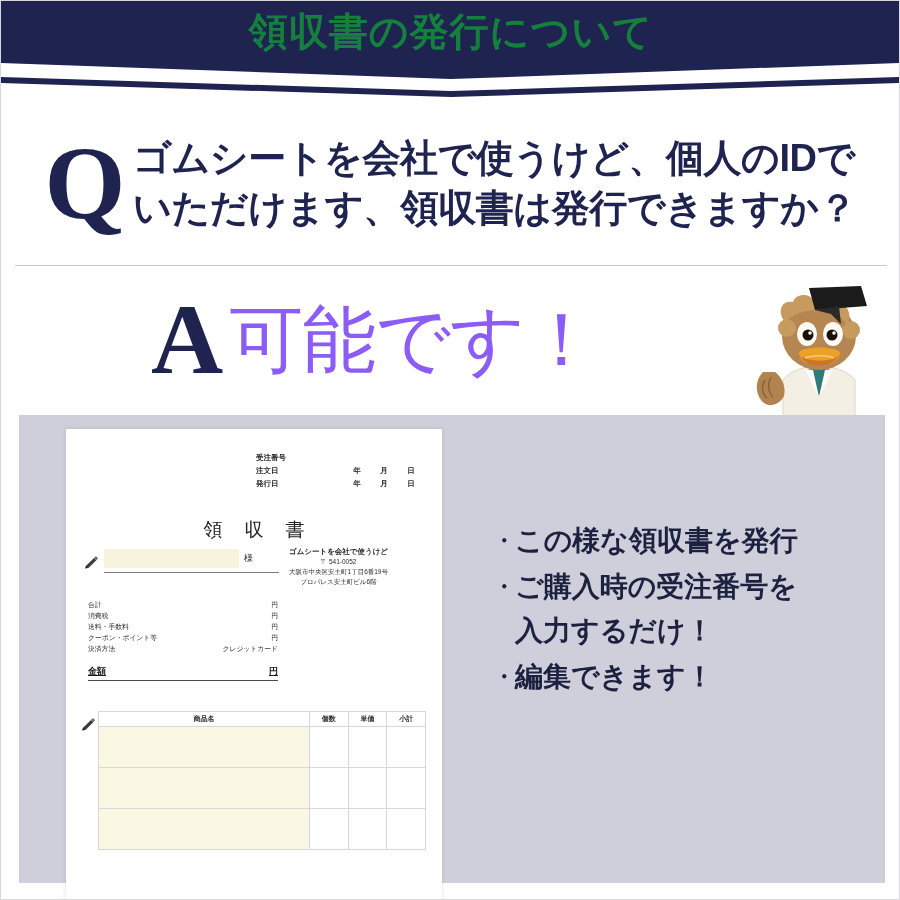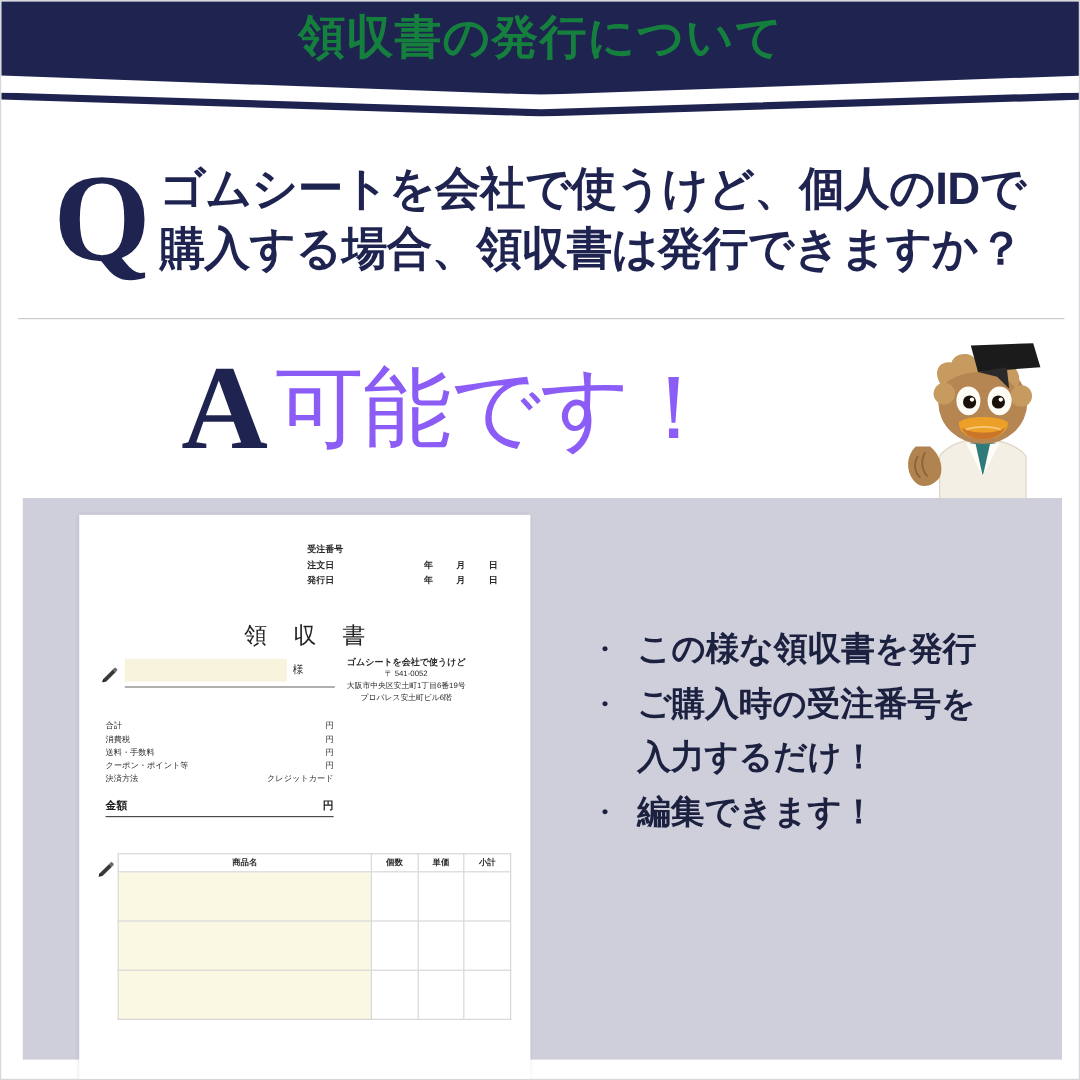--- a/index.html
+++ b/index.html
@@ -274,20 +274,21 @@
     top: 236px;
     width: 190px;
   }
   .rc-total-row {
     display: flex;
     justify-content: space-between;
     font-size: 9px;
     font-weight: bold;
     color: #1c1c1c;
     padding-bottom: 2px;
+    text-decoration: underline;
   }
   .rc-total-line {
     height: 1px;
     background: #4a4a4a;
     width: 190px;
   }
 
   .rc-table-pencil {
     position: absolute;
     left: 14px;
@@ -330,39 +331,39 @@
   .bullet-item {
     display: flex;
     align-items: flex-start;
     margin-bottom: 2px;
   }
   .bullet-dot {
     flex: 0 0 20px;
     font-size: 22px;
     line-height: 44px;
   }
-  .bullet-text { flex: 1 1 auto; margin-left: 16px; }
+  .bullet-text { flex: 1 1 auto; }
   .bullet-text .l2 { display: block; }
 </style>
 </head>
 <body>
 
 <div id="page">
 
   <div class="banner-wrap">
     <div class="banner-main"></div>
     <div class="banner-echo"></div>
     <div class="banner-title">領収書の発行について</div>
   </div>
 
   <div class="qa-q">
     <div class="q-mark">Q</div>
     <div class="q-text">
       <span class="q-line">ゴムシートを会社で使うけど、個人のIDで</span>
-      <span class="q-line">購入する場合、領収書は発行できますか？</span>
+      <span class="q-line">いただけます、領収書は発行できますか？</span>
     </div>
   </div>
 
   <div class="divider"></div>
 
   <div class="qa-a">
     <div class="a-mark">A</div>
     <div class="a-text">可能です！</div>
   </div>
 

